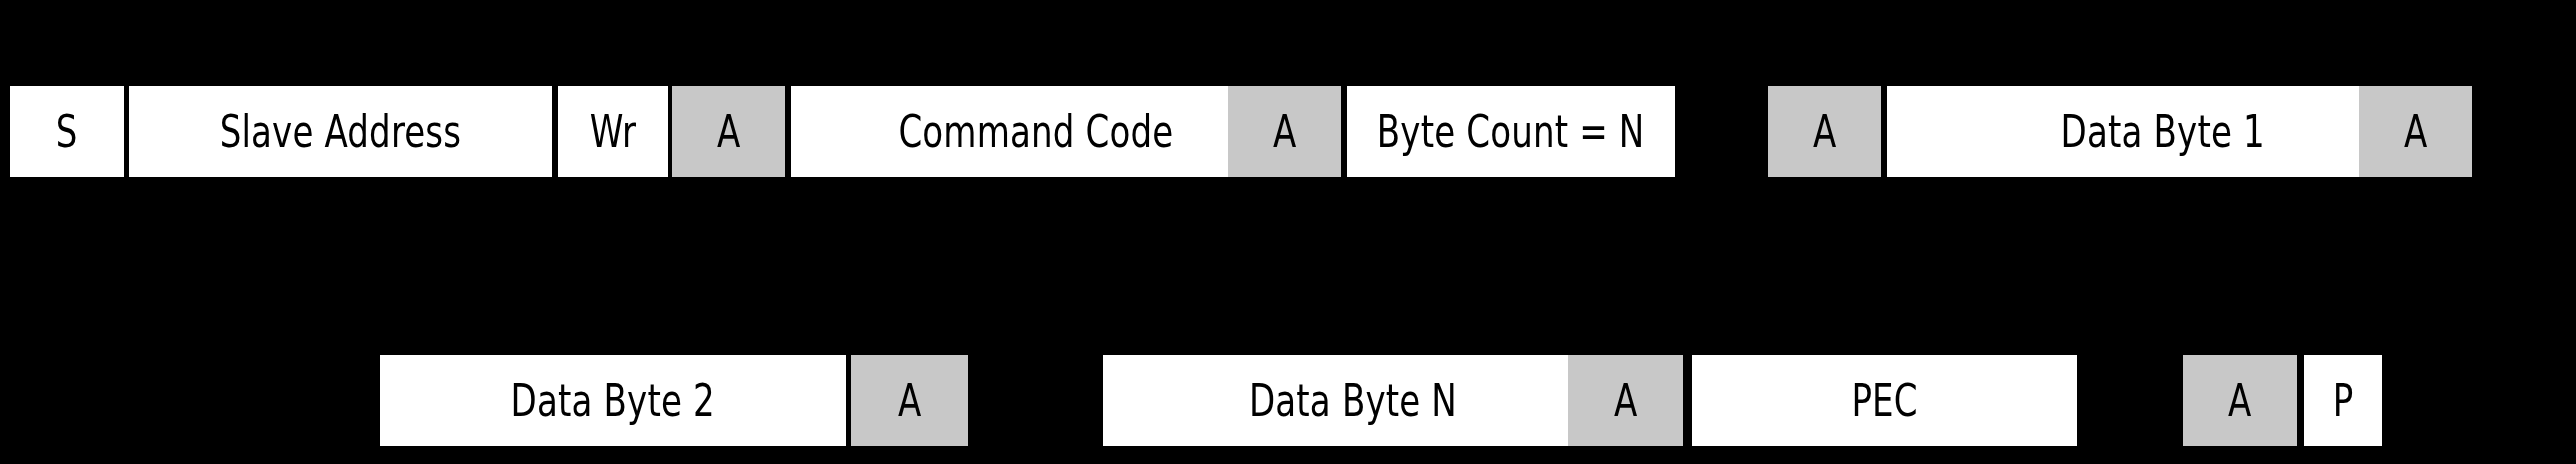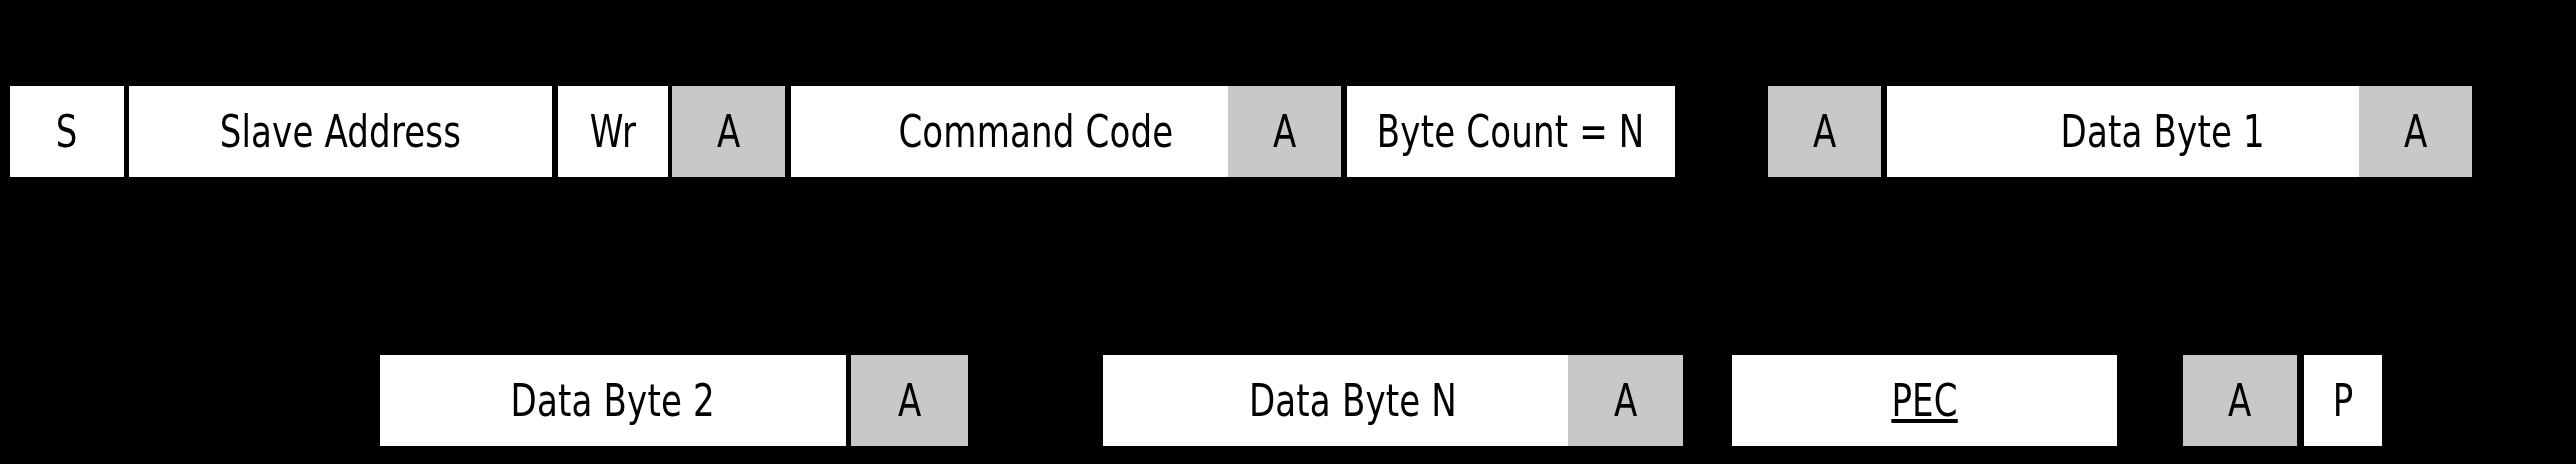--- a/index.html
+++ b/index.html
@@ -104,21 +104,21 @@
       </div>
       <div class="field ack" style="left: 851px; width: 117px;">
         <span class="field-label">A</span>
       </div>
       <div class="field" style="left: 1103px; width: 500px;">
         <span class="field-label">Data Byte N</span>
       </div>
       <div class="field ack" style="left: 1568px; width: 115px;">
         <span class="field-label">A</span>
       </div>
-      <div class="field" style="left: 1732px; width: 385px; text-decoration: underline;">
+      <div class="field" style="left: 1692px; width: 385px;">
         <span class="field-label">PEC</span>
       </div>
       <div class="field ack" style="left: 2183px; width: 114px;">
         <span class="field-label">A</span>
       </div>
       <div class="field" style="left: 2304px; width: 78px;">
         <span class="field-label">P</span>
       </div>
     </div>
   </div>

